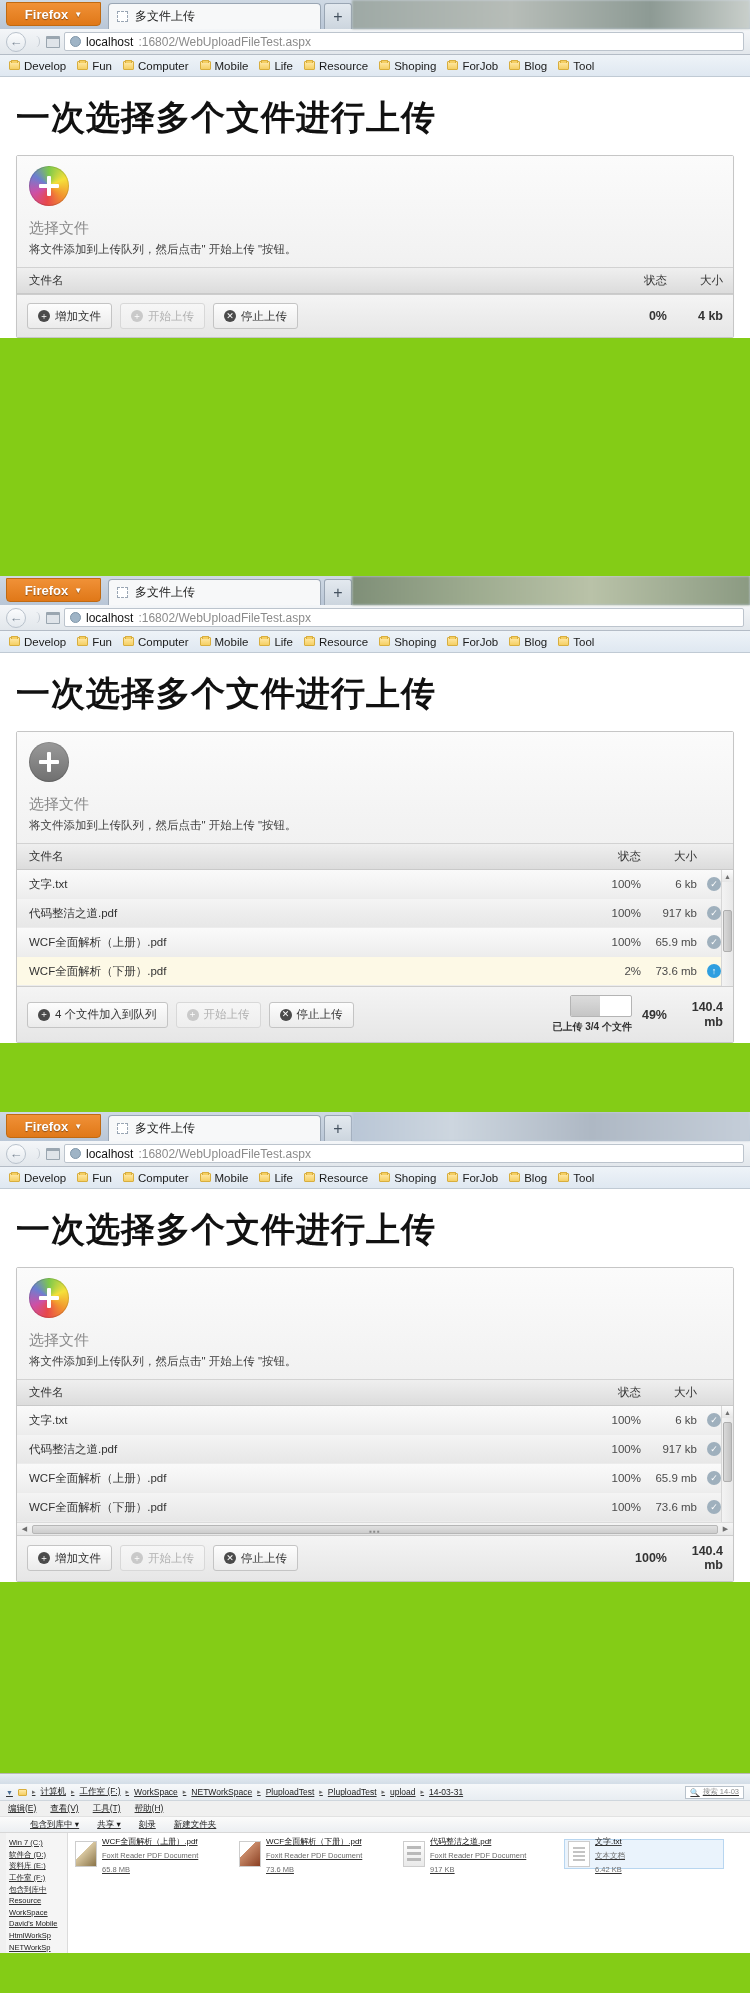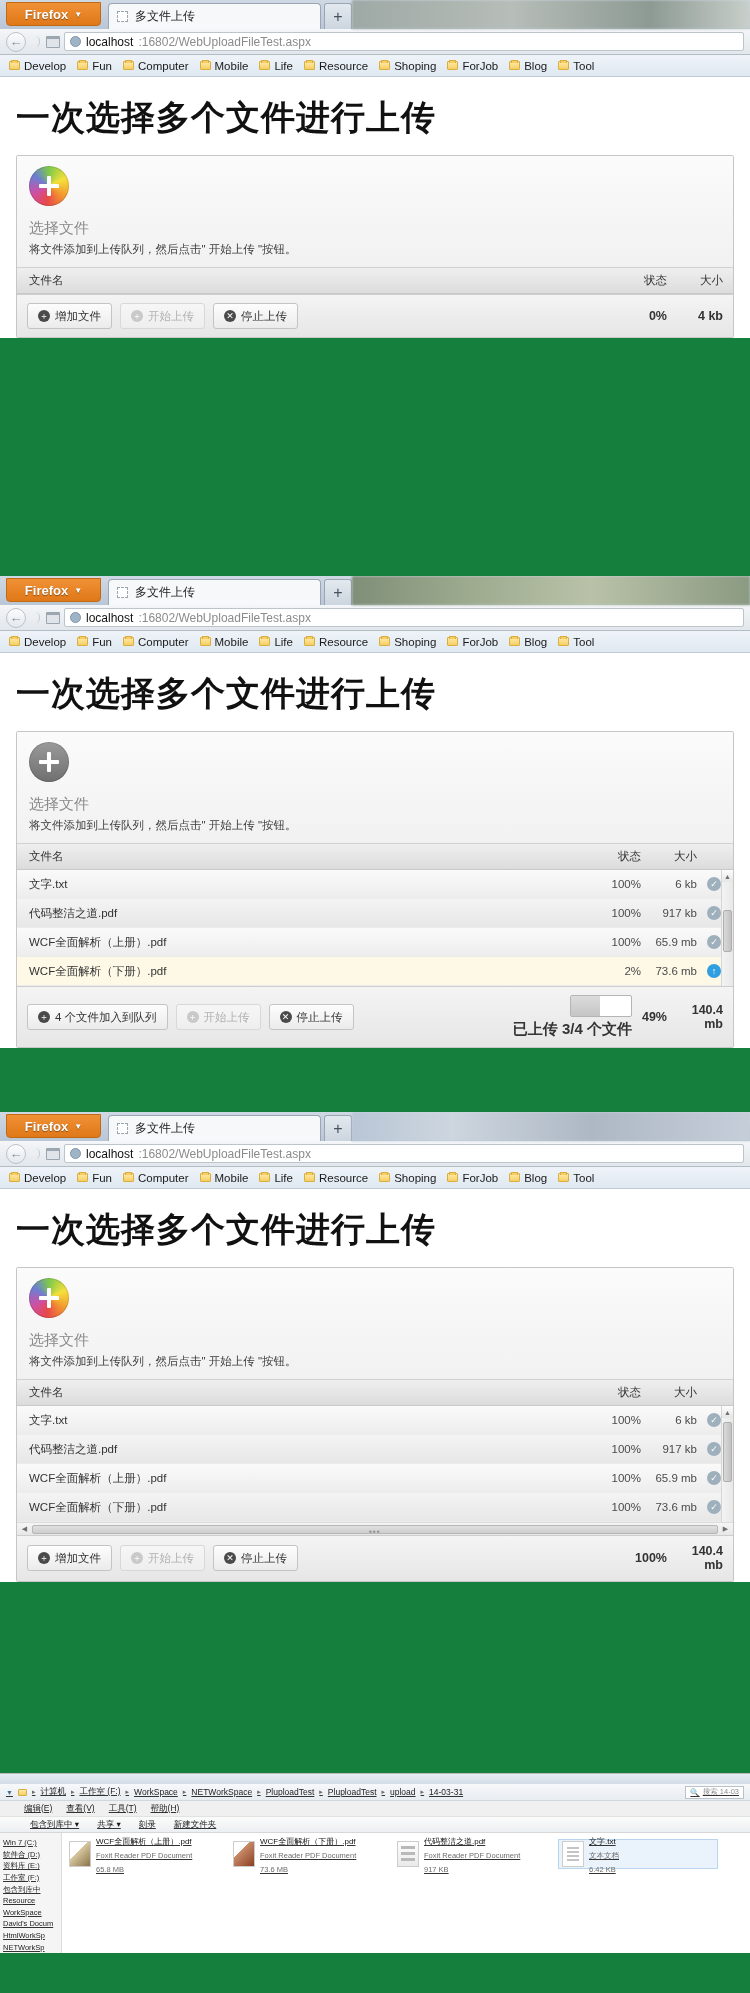--- a/index.html
+++ b/index.html
@@ -5,21 +5,21 @@
   * { box-sizing: border-box; }
   html, body { margin:0; padding:0; }
   body {
     width: 750px;
     background: #ffffff;
     font-family: "Liberation Sans", "DejaVu Sans", sans-serif;
     font-size: 12px;
     color: #333;
     -webkit-font-smoothing: antialiased;
   }
-  .page { position: relative; width: 750px; height: 1993px; overflow: hidden; background:#15803d; }
+  .page { position: relative; width: 750px; height: 1993px; overflow: hidden; background:#84cc16; }
 
   
   .browser { position:absolute; left:0; width:750px; overflow:hidden; }
   .chrome-top {
     height: 29px; position: relative;
     background: linear-gradient(#cfd9e4, #b9c6d6);
   }
   .ff-button {
     position:absolute; left:6px; top:2px; width:95px; height:24px;
     background: linear-gradient(#f09137, #e07818);
@@ -200,46 +200,46 @@
   }
   .cir.dim { background:#c9c9c9; }
   .foot-right { margin-left:auto; display:flex; align-items:center; gap: 10px; }
   .pct { font-weight:bold; font-size: 12.5px; color:#333; }
   .size-total { font-weight:bold; font-size: 12.5px; color:#333; width: 46px; text-align:right; line-height:1.15; }
   .progress-wrap { display:flex; flex-direction:column; align-items:flex-end; gap:3px; }
   .progress {
     width: 62px; height: 22px; background:#fff; border:1px solid #b4b4b4; border-radius:2px; overflow:hidden;
   }
   .progress > div { height:100%; background: linear-gradient(#dcdcdc,#c5c5c5); }
-  .queue-note { font-size: 15px; font-weight:bold; color:#333;margin-left:32px; }
+  .queue-note { font-size: 10px; font-weight:bold; color:#333;margin-left:32px; }
 
   
   .explorer { position:absolute; left:0; width:750px; background:#f0f0f0; border-top:1px solid #b9b9b9;text-decoration:underline; }
   .exp-crumbbar {
     height: 17px; display:flex; align-items:center; gap:5px; padding:0 6px;
     background: linear-gradient(#f6f8fa,#e8edf2); border-bottom:1px solid #cfd6dd;
     font-size: 8.5px; color:#1c1c1c; white-space:nowrap; overflow:hidden;
   }
   .crumb-caret { color:#4a6f95; font-size:7px; }
   .crumb-folder { width:9px; height:7px; background:linear-gradient(#ffe9a8,#f5cf63); border:1px solid #d8ae3e; border-radius:1px; flex:none; }
   .crumb-sep { color:#6d6d6d; font-size:7px; }
   .exp-search {
     margin-left:auto; display:flex; align-items:center; gap:3px;
     border:1px solid #b9c2cb; background:#fff; height:13px; padding:0 4px; font-size:7.5px; color:#8c8c8c;
   }
   .exp-menubar {
-    height: 15px; display:flex; align-items:center; gap:14px; padding:0 24px;
+    height: 15px; display:flex; align-items:center; gap:14px; padding:0 8px;
     font-size: 8.5px; color:#1c1c1c; background:#f0f0f0;
   }
   .exp-toolbar {
     height: 17px; display:flex; align-items:center; gap:18px; padding:0 30px;
     font-size: 8.5px; color:#1c1c1c;
     background: linear-gradient(#fbfbfb,#eceff2); border-top:1px solid #e2e2e2; border-bottom:1px solid #d7d7d7;
   }
-  .exp-body { display:flex; height: 120px; }
+  .exp-body { display:flex; height: 120px; margin-left: 6px; }
   .exp-side {
     width: 62px; padding: 4px 3px; font-size: 7.5px; color:#1c1c1c;
     background:#f5f5f5; border-right:1px solid #dcdcdc; line-height: 1.55;
     overflow:hidden;
   }
   .exp-main { flex:1; background:#fff; padding: 6px 4px; display:flex; flex-wrap:wrap; gap: 4px; align-content:flex-start; }
   .exp-tile { width: 160px; height: 30px; display:flex; gap:5px; align-items:center; padding: 2px 3px; }
   .exp-tile.sel { border:1px solid #b8d6f0; background:#eaf3fc; }
   .tile-ico { width: 22px; height: 26px; flex:none; background:#fff; border:1px solid #cdcdcd; position:relative; overflow:hidden; }
   .tile-ico.pdf1 { background: linear-gradient(135deg,#fff 40%, #d8c7a0 40%, #8a7448); }
@@ -687,21 +687,21 @@
     </div>
     <div class="exp-body">
       <div class="exp-side">
         <div>Win 7 (C:)</div>
         <div>软件合 (D:)</div>
         <div>资料库 (E:)</div>
         <div>工作室 (F:)</div>
         <div>包含到库中</div>
         <div>Resource</div>
         <div>WorkSpace</div>
-        <div>David's Docum</div>
+        <div>David's Mobile</div>
         <div>HtmlWorkSp</div>
         <div>NETWorkSp</div>
 
       </div>
       <div class="exp-main">
         <div class="exp-tile">
           <span class="tile-ico pdf1"></span>
           <span class="tile-text">
             <span class="tile-name">WCF全面解析（上册）.pdf</span><br>
             <span class="tile-meta">Foxit Reader PDF Document</span><br>

